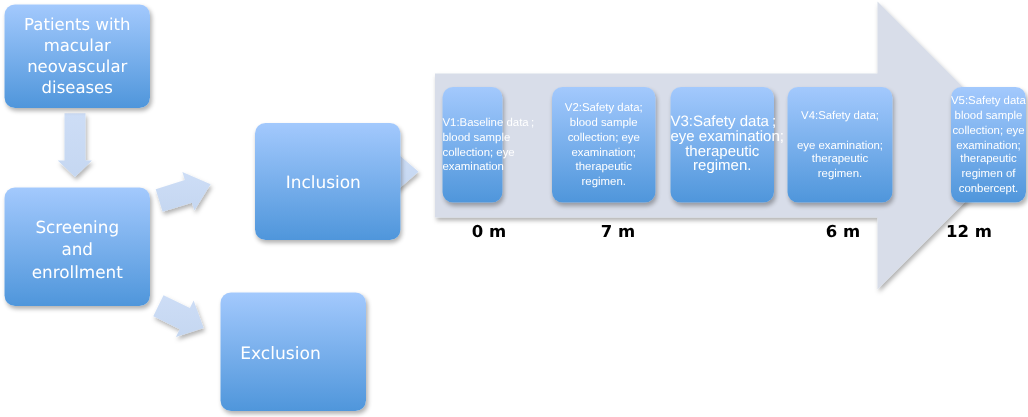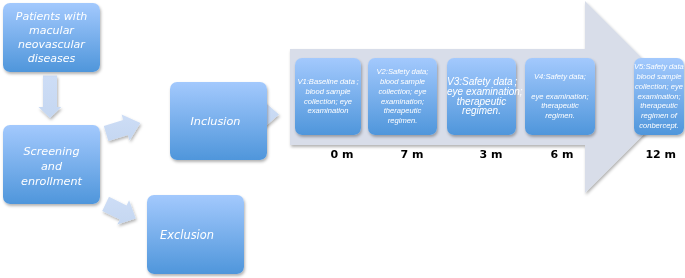--- a/index.html
+++ b/index.html
@@ -6,21 +6,21 @@
   body{width:685px;height:278px;position:relative;overflow:hidden;
        font-family:"DejaVu Sans",sans-serif;
        -webkit-font-smoothing:antialiased;}
   .visit{font-family:"Liberation Sans",sans-serif;}
   .stage{position:absolute;left:0;top:0;width:685px;height:278px;}
   .box{position:absolute;border-radius:7px;box-sizing:border-box;
        background:linear-gradient(to bottom,#A3C9FD 0%,#4F96DB 100%);
        color:#ffffff;display:flex;align-items:center;justify-content:center;
        text-align:center;
        box-shadow:1px 2px 3px rgba(0,0,0,0.30);
-       transform:translateZ(0);font-style:italic;}
+       transform:translateZ(0);}
   .box span{display:block;width:100%;white-space:nowrap;}
   svg{position:absolute;left:0;top:0;overflow:visible;}
   .tick{position:absolute;font-weight:bold;color:#000;font-size:11px;text-align:center;
         transform:translateZ(0);}
 </style>
 </head>
 <body>
 
 <div class="stage">
 
@@ -55,35 +55,34 @@
   </div>
 
   <div class="box" style="left:144px;top:82px;width:97px;height:78px;font-size:11.3px;padding-right:6px;margin-left:26px;">
     <span>Inclusion</span>
   </div>
 
   <div class="box" style="left:147px;top:195px;width:97px;height:79px;font-size:11.4px;padding-right:17px;">
     <span>Exclusion</span>
   </div>
 
-  <div class="box visit" style="left:295px;top:58px;width:66px;height:77px;font-size:7.6px;line-height:9.8px;">
+  <div class="box visit" style="left:295px;top:58px;width:40px;height:77px;font-size:7.6px;line-height:9.8px;">
     <span>V1:Baseline data ;<br>blood sample<br>collection; eye<br>examination</span>
   </div>
   <div class="box visit" style="left:368px;top:58px;width:69px;height:77px;font-size:7.6px;line-height:9.8px;">
     <span>V2:Safety data;<br>blood sample<br>collection; eye<br>examination;<br>therapeutic<br>regimen.</span>
   </div>
   <div class="box visit" style="left:447px;top:58px;width:69px;height:77px;font-size:10px;line-height:9.8px;">
     <span>V3:Safety data ;<br>eye examination;<br>therapeutic<br>regimen.</span>
   </div>
   <div class="box visit" style="left:525px;top:58px;width:70px;height:77px;font-size:7.6px;line-height:9.8px;">
     <span>V4:Safety data;<br><br>eye examination;<br>therapeutic<br>regimen.</span>
   </div>
   <div class="box visit" style="left:634px;top:58px;width:50px;height:77px;font-size:7.6px;line-height:9.8px;">
     <span>V5:Safety data ;<br>blood sample<br>collection; eye<br>examination;<br>therapeutic<br>regimen of<br>conbercept.</span>
   </div>
 
-  <div class="tick" style="left:312px;top:148px;width:60px;">0 m</div>
+  <div class="tick" style="left:296px;top:148px;width:60px;">0 m</div>
   <div class="tick" style="left:382px;top:148px;width:60px;">7 m</div>
-  <div class="tick" style="left:461px;top:148px;width:60px;">3 m</div>
   <div class="tick" style="left:532px;top:148px;width:60px;">6 m</div>
-  <div class="tick" style="left:616px;top:148px;width:60px;text-align:right;">12 m</div>
+  <div class="tick" style="left:616px;top:148px;width:60px;">12 m</div>
 
 </div>
 
 </body></html>

